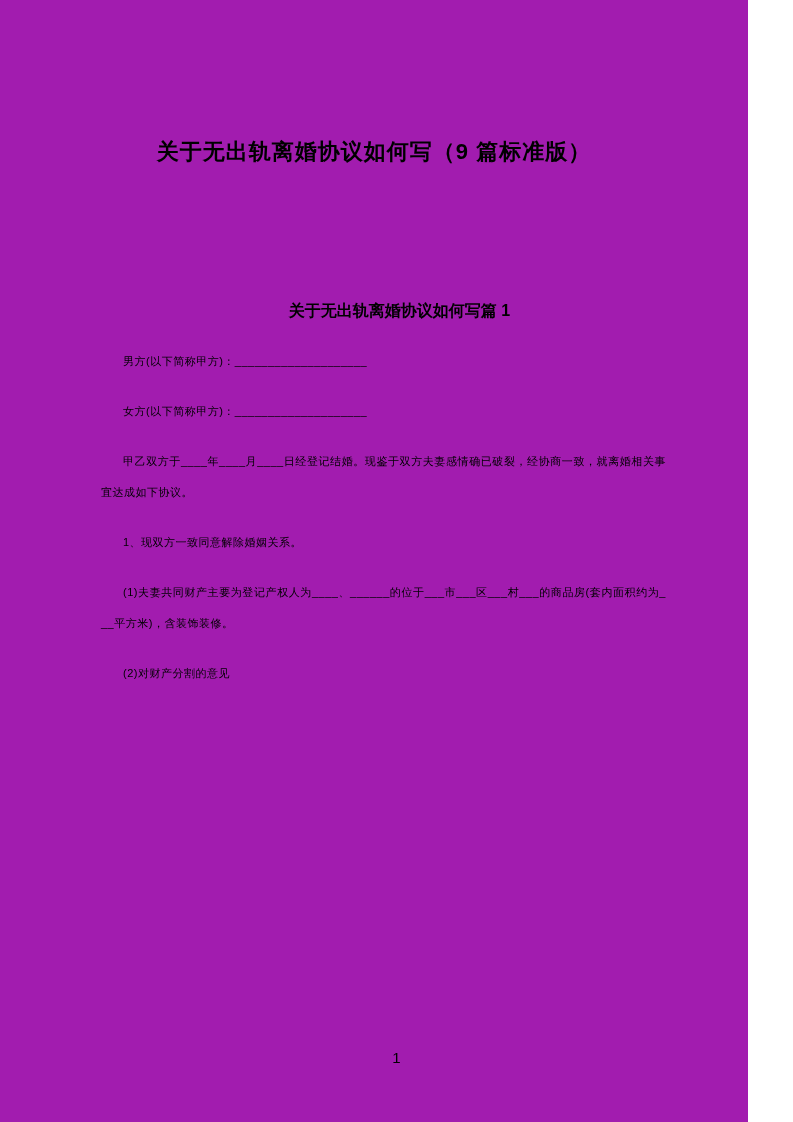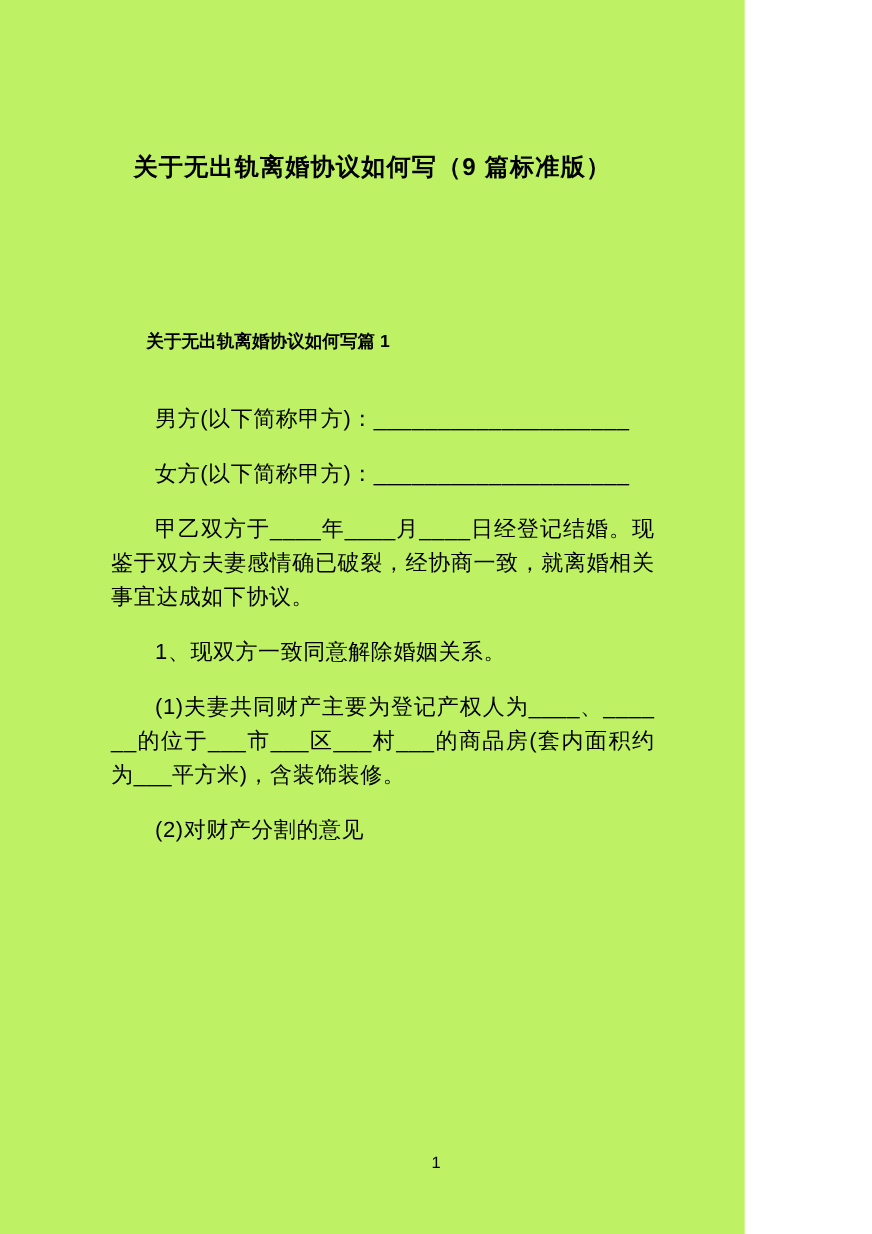--- a/index.html
+++ b/index.html
@@ -6,44 +6,45 @@
   html, body { background: #ffffff; }
   body {
     width: 793px;
     height: 1122px;
     font-family: "Liberation Sans", "DejaVu Sans", sans-serif;
     color: #000000;
     position: relative;
     overflow: hidden;
   }
   .page {
-    width: 677px;
+    width: 748px;
     height: 1122px;
-    background: #bef264;
+    background: #a21caf;
     padding: 139px 82px 0 101px;
     position: relative;
   }
   .doc-title {
     font-size: 22px;
     font-weight: bold;
     text-align: center;
     line-height: 26px;
     letter-spacing: 1px;
     margin-left: -19px; 
   }
   .section-heading {
     margin-top: 130px;
     font-size: 16px;
     font-weight: bold;
     line-height: 31px;
     text-indent: 2em;
-    margin-bottom: 40px;
+    margin-bottom: 20px;
+    text-align: center;
   }
   .para {
-    font-size: 20px;
+    font-size: 11px;
     line-height: 31px;
     text-indent: 2em;
     text-align: justify;
     margin-bottom: 19px;
     word-break: break-all;
     letter-spacing: 0.5px;
   }
   .page-number {
     position: absolute;
     top: 1048px;

